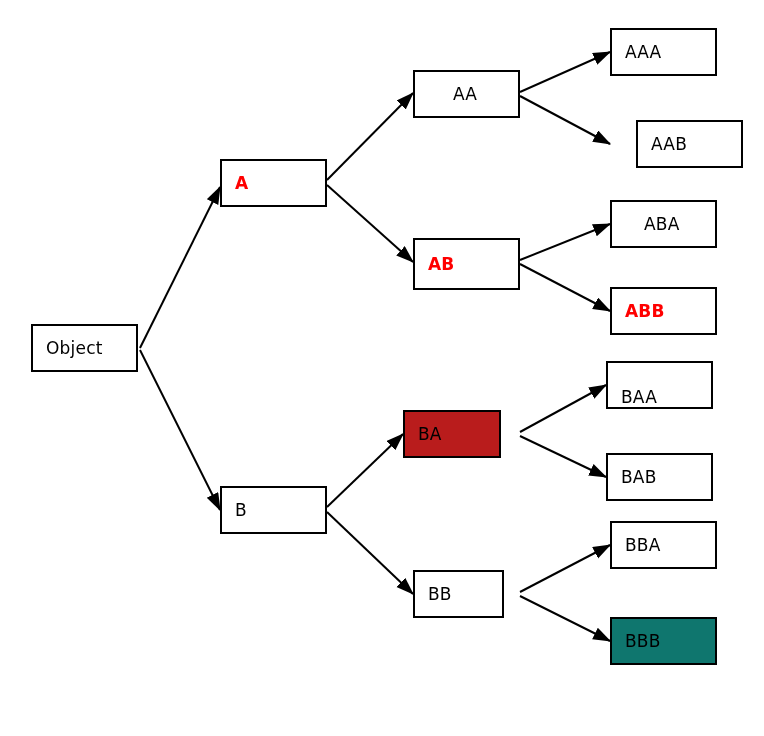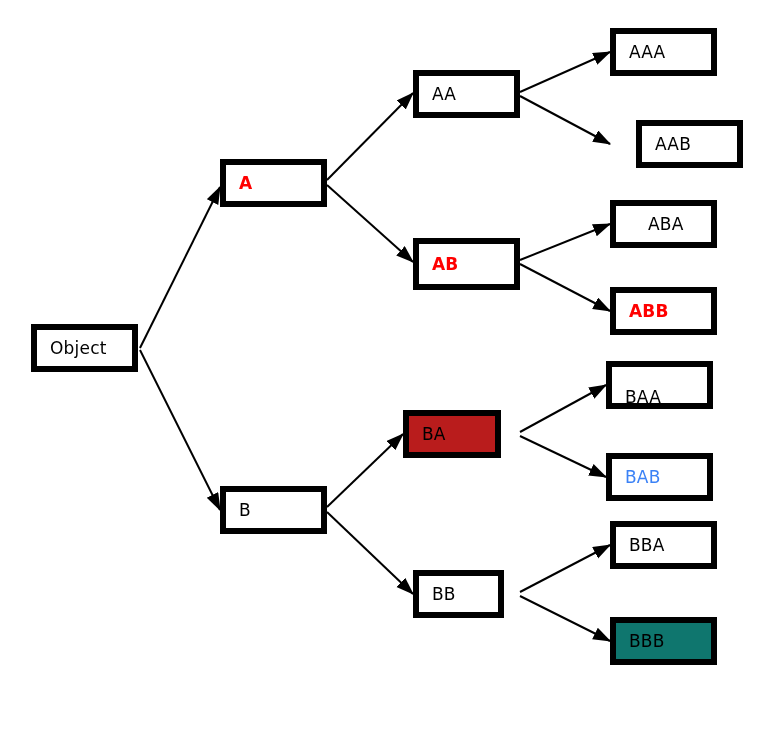--- a/index.html
+++ b/index.html
@@ -21,21 +21,21 @@
     position: absolute;
     left: 0;
     top: 0;
     width: 764px;
     height: 736px;
     pointer-events: none;
   }
   .node {
     position: absolute;
     box-sizing: border-box;
-    border: 6px solid #404040;
+    border: 2px solid #404040;
     background: #ffffff;
     display: flex;
     align-items: center;
     justify-content: flex-start;
   }
   .node-label {
     padding-left: 13px;
     font-size: 17px;
     line-height: 1;
     letter-spacing: 0.2px;
@@ -79,21 +79,21 @@
   <div id="nodes-group">
       <div class="node" style="left: 31px; top: 324px; width: 107px; height: 48px; border-color: rgb(0, 0, 0); background: rgb(255, 255, 255);">
         <span class="node-label" style="color: rgb(0, 0, 0);">Object</span>
       </div>
       <div class="node is-highlight" style="left: 220px; top: 159px; width: 107px; height: 48px; border-color: rgb(0, 0, 0); background: rgb(255, 255, 255);">
         <span class="node-label" style="color: rgb(255, 0, 0);">A</span>
       </div>
       <div class="node" style="left: 220px; top: 486px; width: 107px; height: 48px; border-color: rgb(0, 0, 0); background: rgb(255, 255, 255);">
         <span class="node-label" style="color: rgb(0, 0, 0);">B</span>
       </div>
-      <div class="node" style="left: 413px; top: 70px; width: 107px; height: 48px; border-color: rgb(0, 0, 0); background: rgb(255, 255, 255);">
+      <div class="node" style="left: 413px; top: 70px; width: 107px; height: 48px; border-color: rgb(0, 0, 0); background: rgb(255, 255, 255); padding-left: 25px;">
         <span class="node-label" style="color: rgb(0, 0, 0);">AA</span>
       </div>
       <div class="node is-highlight" style="left: 413px; top: 238px; width: 107px; height: 52px; border-color: rgb(0, 0, 0); background: rgb(255, 255, 255);">
         <span class="node-label" style="color: rgb(255, 0, 0);">AB</span>
       </div>
       <div class="node" style="left: 403px; top: 410px; width: 98px; height: 48px; border-color: rgb(0, 0, 0); background: #b91c1c;">
         <span class="node-label" style="color: rgb(0, 0, 0);">BA</span>
       </div>
       <div class="node" style="left: 413px; top: 570px; width: 91px; height: 48px; border-color: rgb(0, 0, 0); background: rgb(255, 255, 255);">
         <span class="node-label" style="color: rgb(0, 0, 0);">BB</span>
@@ -107,21 +107,21 @@
       <div class="node" style="left: 610px; top: 200px; width: 107px; height: 48px; border-color: rgb(0, 0, 0); background: rgb(255, 255, 255);">
         <span class="node-label" style="color: rgb(0, 0, 0); padding-left: 32px;">ABA</span>
       </div>
       <div class="node is-highlight" style="left: 610px; top: 287px; width: 107px; height: 48px; border-color: rgb(0, 0, 0); background: rgb(255, 255, 255);">
         <span class="node-label" style="color: rgb(255, 0, 0);">ABB</span>
       </div>
       <div class="node" style="left: 606px; top: 361px; width: 107px; height: 48px; border-color: rgb(0, 0, 0); background: rgb(255, 255, 255);">
         <span class="node-label" style="color: rgb(0, 0, 0); margin-top: 24px;">BAA</span>
       </div>
       <div class="node" style="left: 606px; top: 453px; width: 107px; height: 48px; border-color: rgb(0, 0, 0); background: rgb(255, 255, 255);">
-        <span class="node-label" style="color: #3b82f6;">BAB</span>
+        <span class="node-label" style="color: #000000;">BAB</span>
       </div>
       <div class="node" style="left: 610px; top: 521px; width: 107px; height: 48px; border-color: rgb(0, 0, 0); background: rgb(255, 255, 255);">
         <span class="node-label" style="color: rgb(0, 0, 0);">BBA</span>
       </div>
       <div class="node" style="left: 610px; top: 617px; width: 107px; height: 48px; border-color: rgb(0, 0, 0); background: #0f766e;">
         <span class="node-label" style="color: rgb(0, 0, 0);">BBB</span>
       </div>
     </div>
 
 </div>

